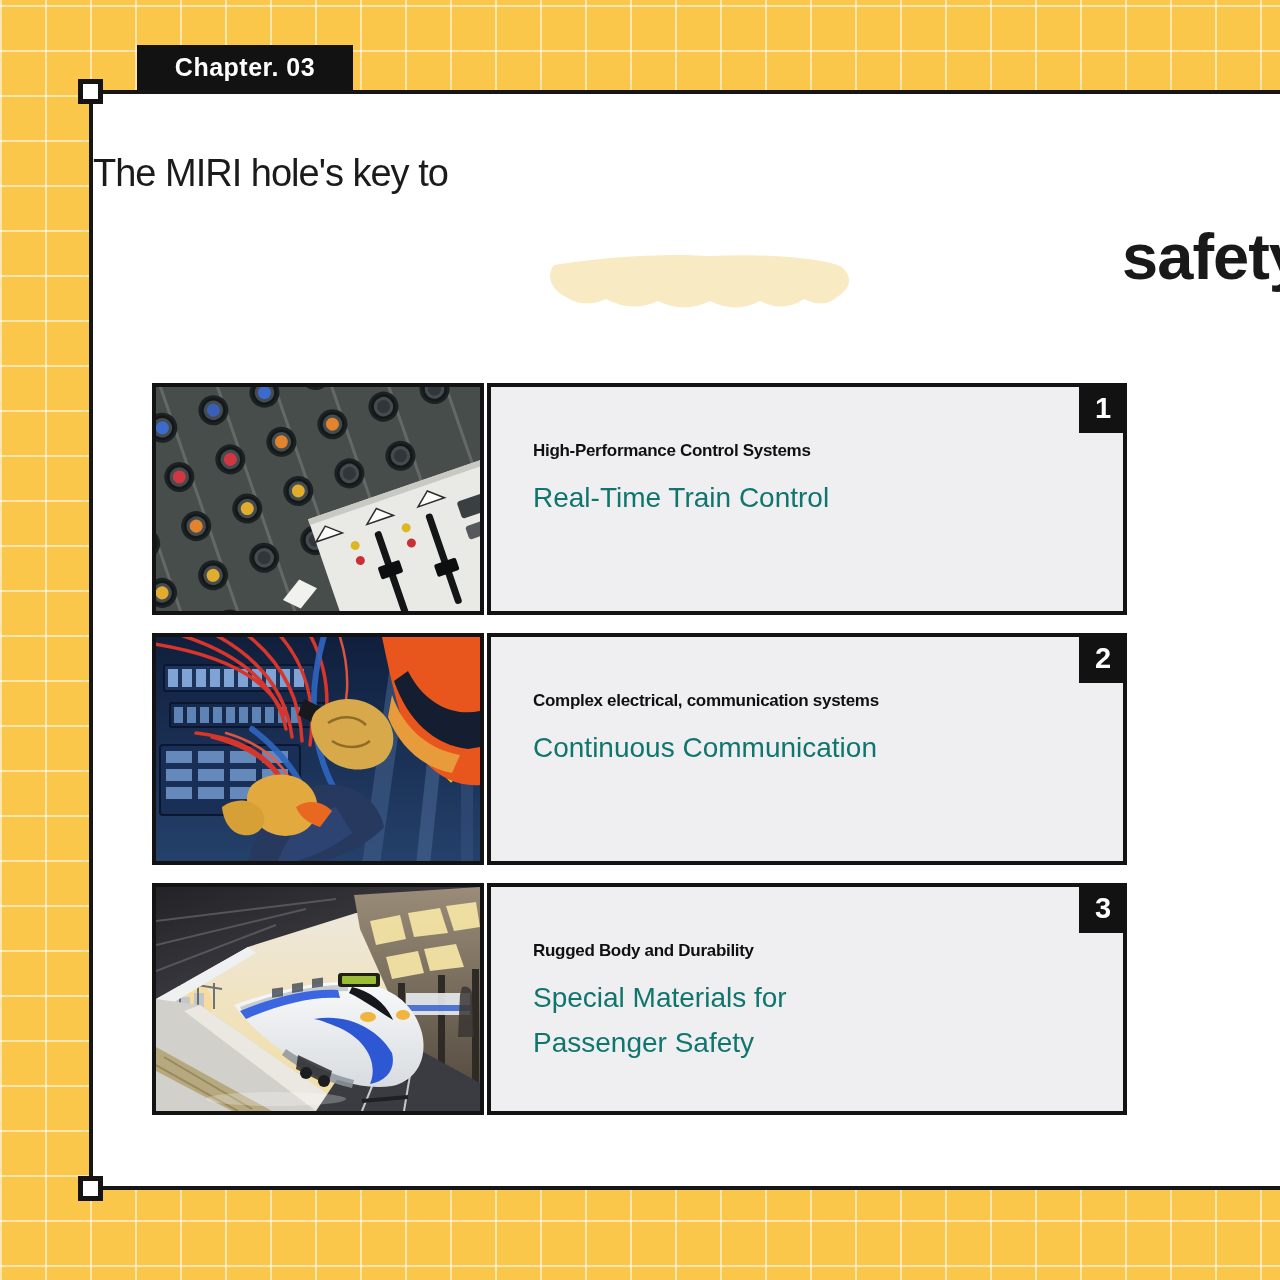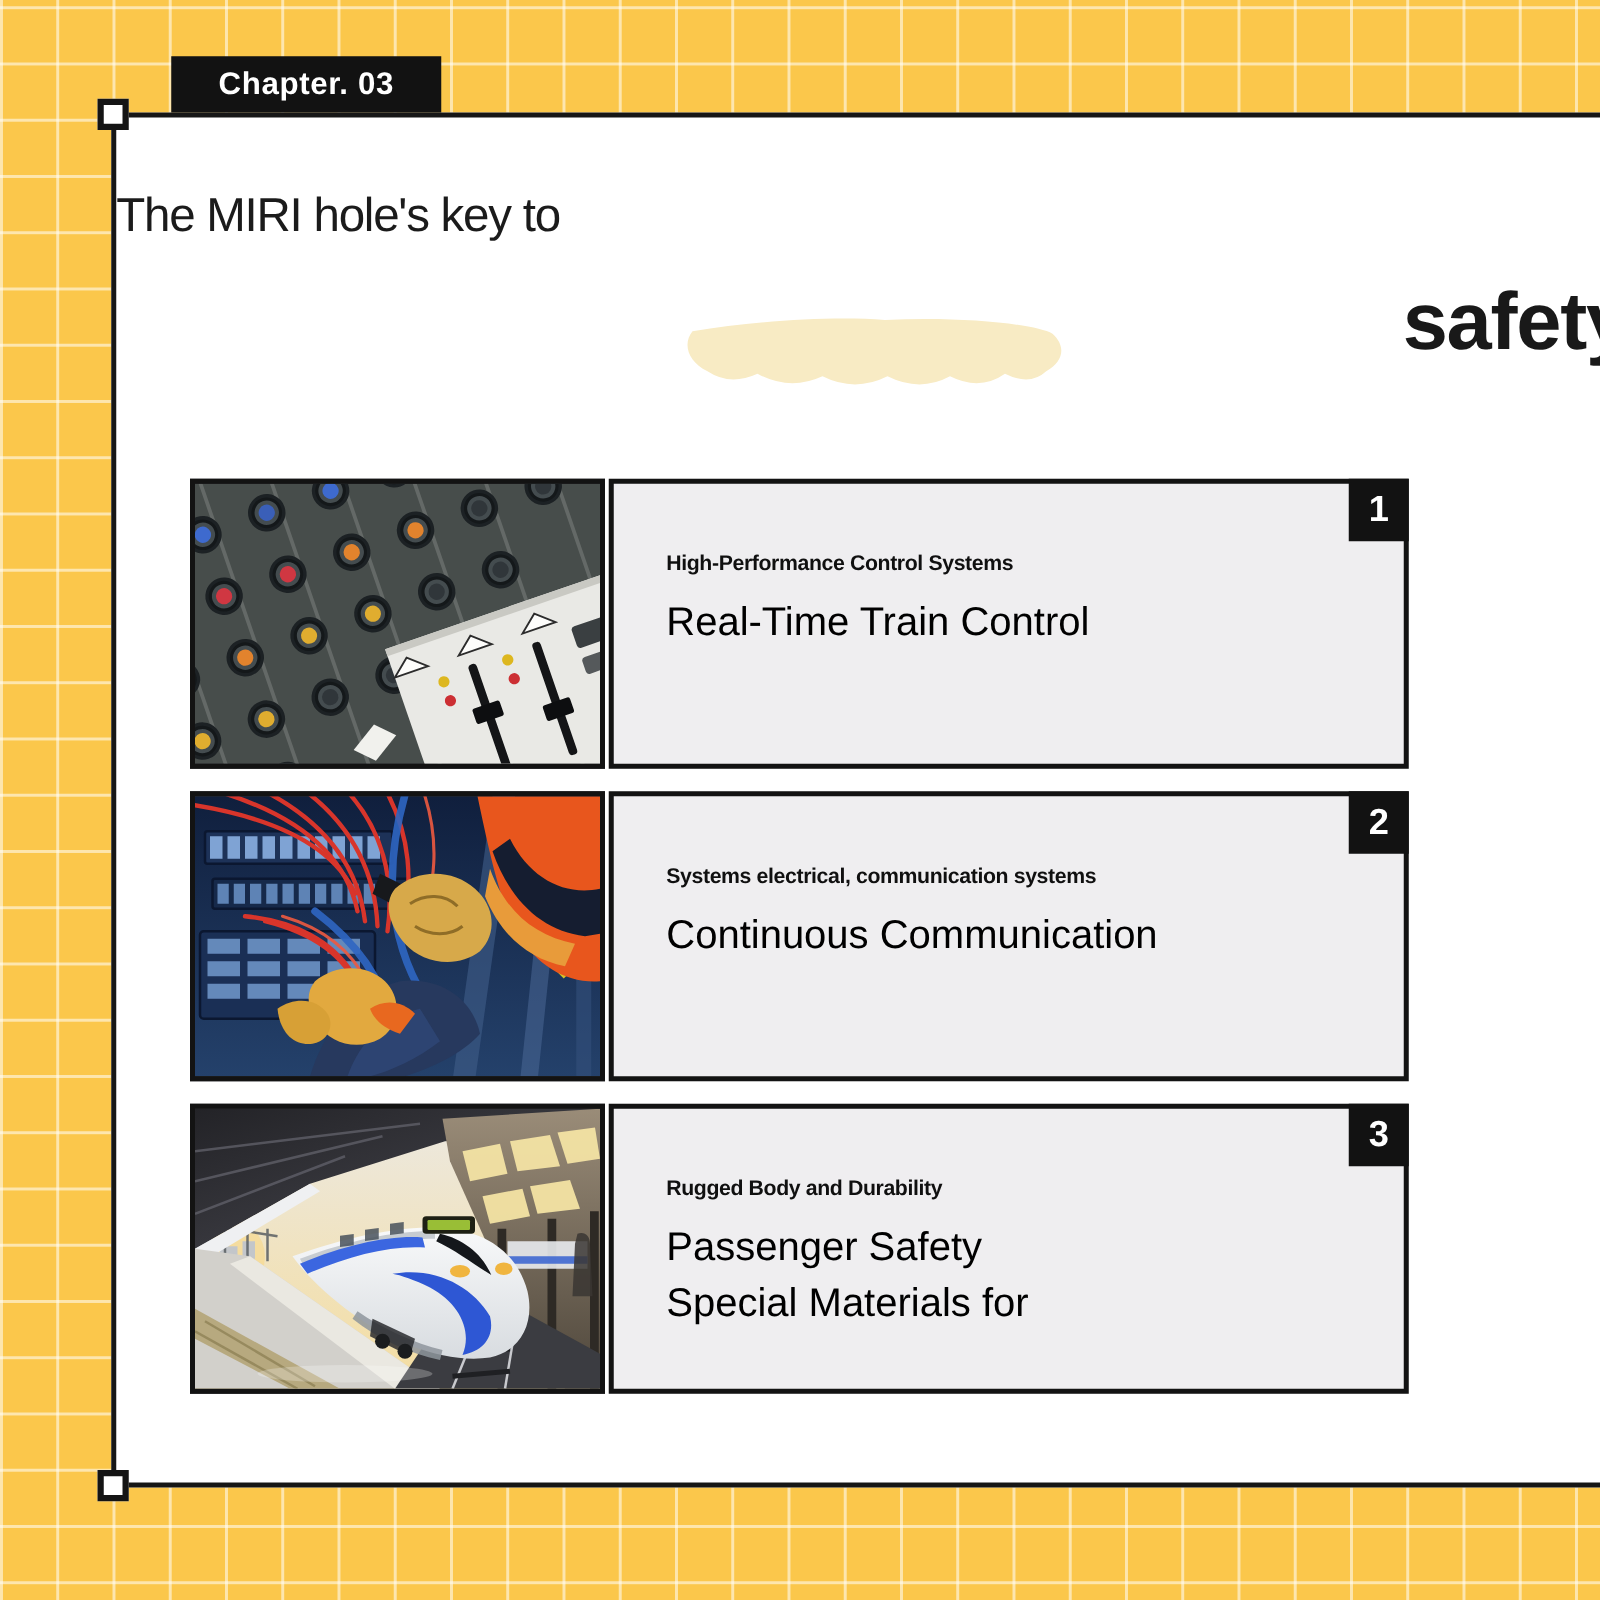--- a/index.html
+++ b/index.html
@@ -50,21 +50,21 @@
   .panel{
     flex:1;box-sizing:border-box;border:4px solid #131313;background:#EFEEF0;
     position:relative;padding:54px 40px 0 42px;
   }
   .badge{
     position:absolute;top:-4px;right:-4px;width:48px;height:50px;background:#121212;
     color:#ffffff;font-size:29px;font-weight:700;
     display:flex;align-items:center;justify-content:center;
   }
   .panel-title{margin:0;font-size:17px;font-weight:700;color:#101010;letter-spacing:-.3px;}
-  .panel-sub{margin-top:14px;font-size:32px;color:#000000;line-height:45px;}
+  .panel-sub{margin-top:14px;font-size:28px;color:#0f766e;line-height:45px;}
 </style>
 </head>
 <body>
 
 <div class="slide-card">
 
   <div class="handle h-tl"></div>
   <div class="handle h-tr"></div>
   <div class="handle h-bl"></div>
   <div class="handle h-br"></div>
@@ -286,21 +286,21 @@
           <path d="M122,224 C 132,196 152,176 180,170 L 196,196 C 178,210 156,220 140,224 Z" fill="#31497a" opacity=".7"></path>
           <path d="M96,148 C 112,134 138,134 152,148 C 166,162 164,184 148,194 C 130,204 108,198 98,182 C 90,170 88,158 96,148 Z" fill="#e2a93f"></path>
           <path d="M66,170 C 80,160 98,162 106,174 C 112,184 106,196 94,198 C 80,200 68,190 66,170 Z" fill="#d7a036"></path>
           <path d="M140,170 C 152,162 166,164 176,174 L 164,190 C 152,186 144,180 140,170 Z" fill="#e8681f"></path>
         </svg>
       </div>
       <div class="panel">
         <div class="badge">
           <span>2</span>
         </div>
-        <p class="panel-title">Systems electrical, communication systems</p>
+        <p class="panel-title">Complex electrical, communication systems</p>
         <div class="panel-sub">
           <div>Continuous Communication</div>
         </div>
       </div>
     </div>
 
     <div class="feature-row">
       <div class="img-box">
         <svg viewBox="0 0 324 224" preserveAspectRatio="none">
           <defs>
@@ -399,20 +399,20 @@
             <circle cx="168" cy="194" r="6" fill="#1b1d1f"></circle>
           <ellipse cx="120" cy="212" rx="70" ry="7" fill="#ffffff" opacity=".25"></ellipse>
         </svg>
       </div>
       <div class="panel">
         <div class="badge">
           <span>3</span>
         </div>
         <p class="panel-title">Rugged Body and Durability</p>
         <div class="panel-sub">
+          <div>Special Materials for</div>
           <div>Passenger Safety</div>
-          <div>Special Materials for</div>
         </div>
       </div>
     </div>
 
   </div>
 </div>
 
 </body></html>

